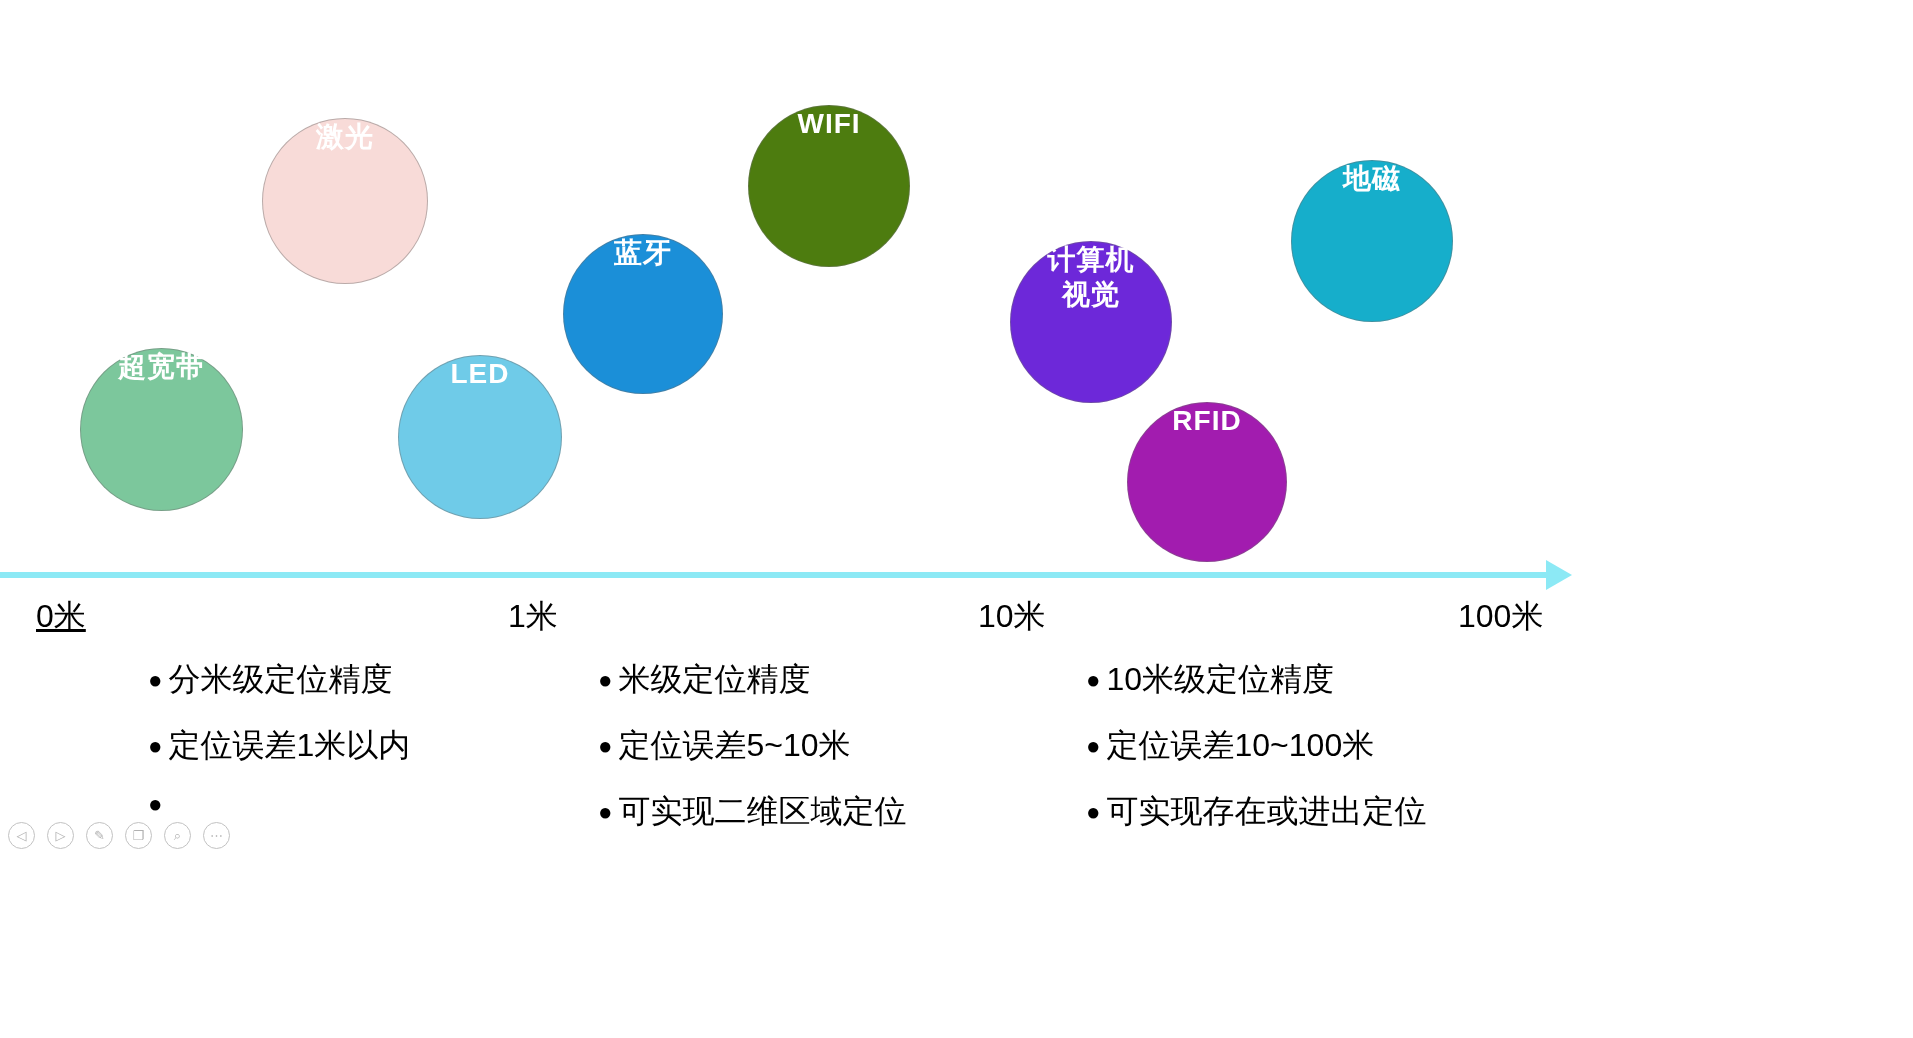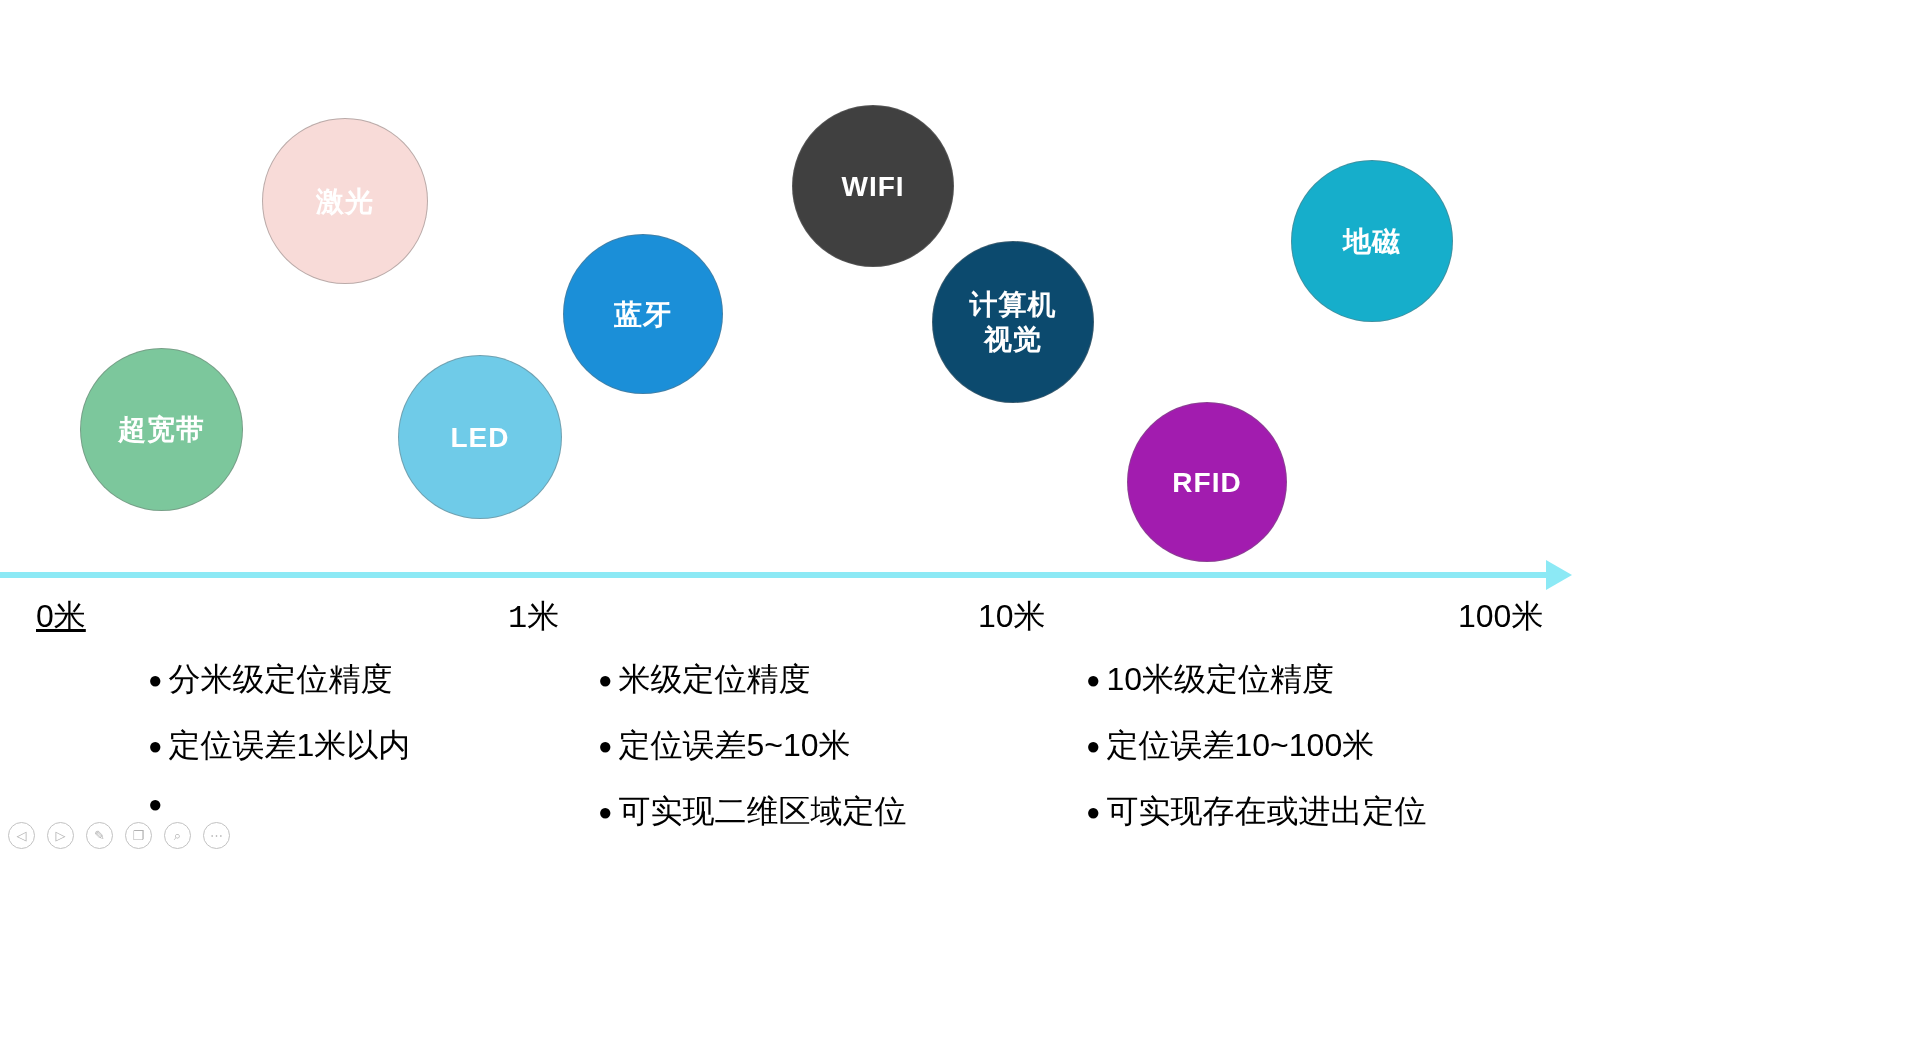--- a/index.html
+++ b/index.html
@@ -10,21 +10,21 @@
     position:relative;
     overflow:hidden;
   }
   .stage { position:absolute; inset:0; }
 
   
   .bubble {
     position:absolute;
     border-radius:50%;
     display:flex;
-    align-items:center;
+    align-items:flex-start;
     justify-content:center;
     border:1px solid rgba(110,110,110,0.45);
   }
   .bubble .bubble-label {
     color:#ffffff;
     font-weight:bold;
     font-size:28px;
     text-align:center;
     white-space:pre-line;
     line-height:1.25;
@@ -105,43 +105,43 @@
   </div>
 
   <div class="bubble" style="left: 398px; top: 355px; width: 164px; height: 164px; background: rgb(111, 203, 232);">
     <span class="bubble-label">LED</span>
   </div>
 
   <div class="bubble" style="left: 563px; top: 234px; width: 160px; height: 160px; background: rgb(27, 143, 216);">
     <span class="bubble-label">蓝牙</span>
   </div>
 
-  <div class="bubble" style="left: 792px; top: 105px; width: 162px; height: 162px; background: #404040;">
+  <div class="bubble" style="left: 748px; top: 105px; width: 162px; height: 162px; background: #4d7c0f;">
     <span class="bubble-label">WIFI</span>
   </div>
 
 
-  <div class="bubble" style="left: 932px; top: 241px; width: 162px; height: 162px; background: #0c4a6e;">
+  <div class="bubble" style="left: 1010px; top: 241px; width: 162px; height: 162px; background: #6d28d9;">
     <span class="bubble-label">计算机
 视觉</span>
   </div>
 
   <div class="bubble" style="left: 1127px; top: 402px; width: 160px; height: 160px; background: #a21caf;">
     <span class="bubble-label">RFID</span>
   </div>
 
   <div class="bubble" style="left: 1291px; top: 160px; width: 162px; height: 162px; background: rgb(22, 174, 203);">
     <span class="bubble-label">地磁</span>
   </div>
 
   <div class="axis-line" style="background: rgb(140, 233, 245);"></div>
   <div class="axis-arrow" style="border-left-color: rgb(140, 233, 245);"></div>
 
   <div class="axis-tick" style="left:36px;text-decoration:underline;">0米</div>
-  <div class="axis-tick" style="left:508px;font-family:Liberation Mono, monospace;">1米</div>
+  <div class="axis-tick" style="left:508px;">1米</div>
   <div class="axis-tick" style="left:978px;">10米</div>
   <div class="axis-tick" style="left:1458px;">100米</div>
 
   <div class="notes-col" style="left:148px;">
     <div class="note">
       <span class="bullet">●</span>
       <span>分米级定位精度</span>
     </div>
     <div class="note">
       <span class="bullet">●</span>

